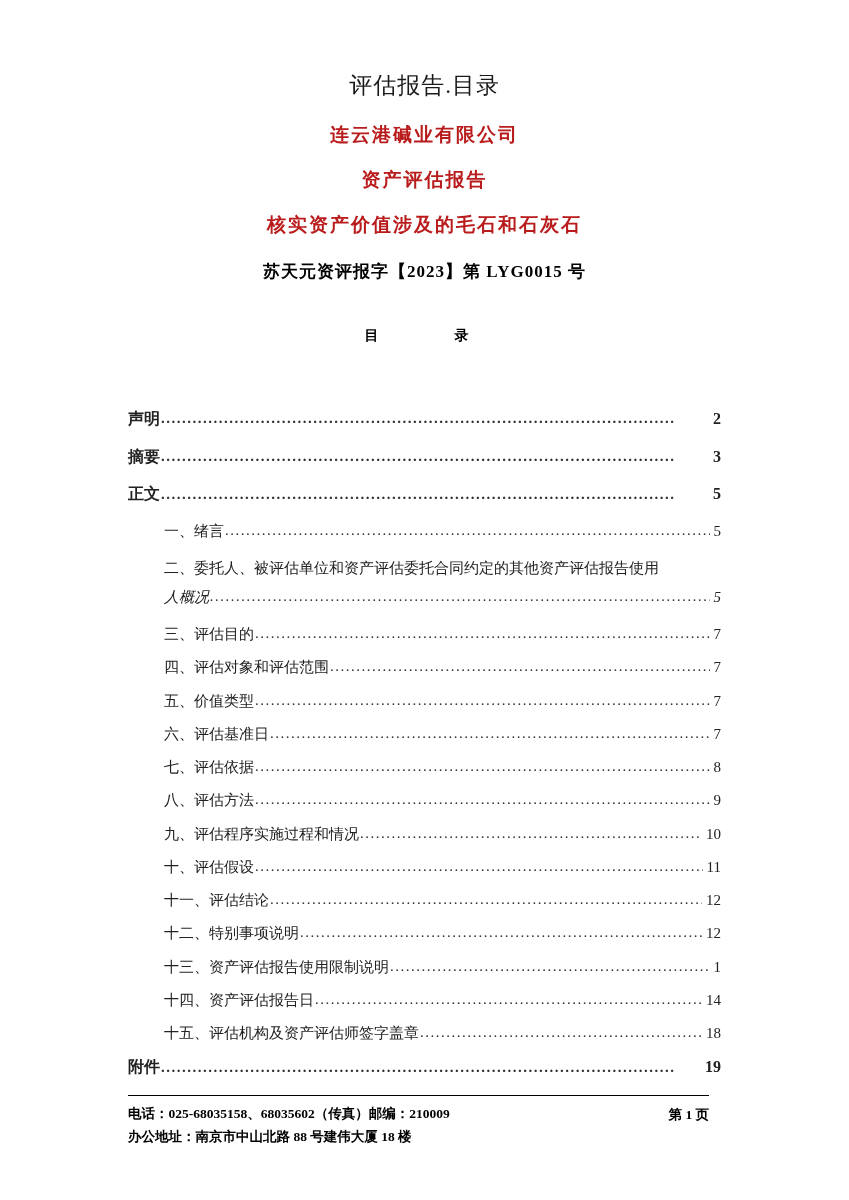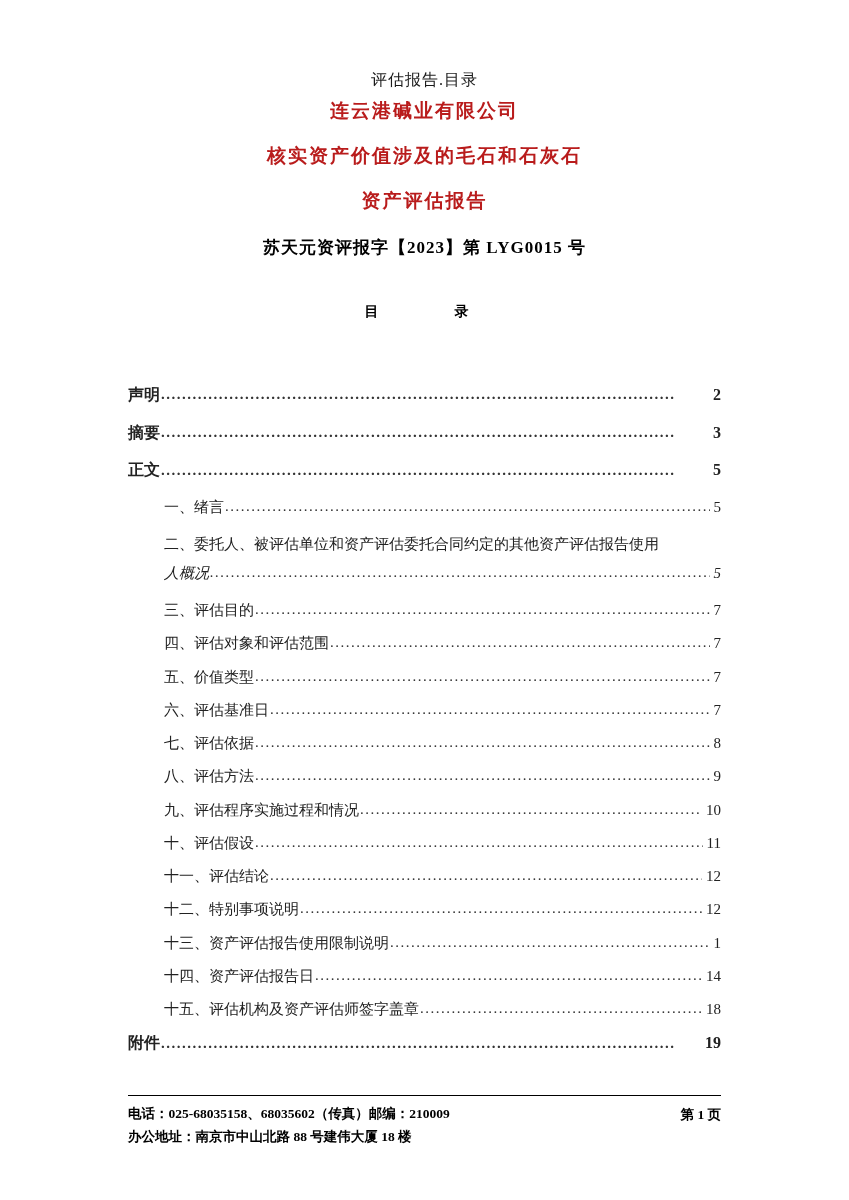--- a/index.html
+++ b/index.html
@@ -19,23 +19,23 @@
     width: 849px;
     height: 1200px;
     box-sizing: border-box;
     padding: 70px 128px 0 128px;
     position: relative;
   }
 
   
   .doc-header {
     text-align: center;
-    font-size: 16px;
+    font-size: 23px;
     letter-spacing: 1px;
-    margin-bottom: 10px;
+    margin-bottom: 24px;
     color: #1a1a1a;
   }
 
   
   .title-block {
     text-align: center;
     margin-bottom: 6px;
   }
   .title-line {
     font-size: 19px;
@@ -117,21 +117,21 @@
   .toc-wrap .second-line {
     display: flex;
     align-items: flex-end;
     font-style: italic;
   }
 
   
   .footer {
     position: absolute;
     left: 128px;
-    right: 128px;
+    right: 140px;
     bottom: 52px;
     border-top: 1px solid #000;
     padding-top: 7px;
     display: flex;
     justify-content: space-between;
     align-items: flex-start;
     font-size: 13.5px;
     font-weight: bold;
     line-height: 1.65;
   }
@@ -140,22 +140,22 @@
 </style>
 </head>
 <body>
 
 <div class="page">
 
   <div class="doc-header">评估报告.目录</div>
 
   <div class="title-block">
     <div class="title-line">连云港碱业有限公司</div>
+    <div class="title-line">资产评估报告</div>
     <div class="title-line">核实资产价值涉及的毛石和石灰石</div>
-    <div class="title-line">资产评估报告</div>
     <div class="doc-number">苏天元资评报字【2023】第 LYG0015 号</div>
   </div>
 
   <div class="toc-heading">目　　录</div>
 
   <div class="toc">
 
     <div class="toc-row level-1">
       <span class="toc-label">声明</span>
       <span class="toc-dots">..................................................................................................</span>

